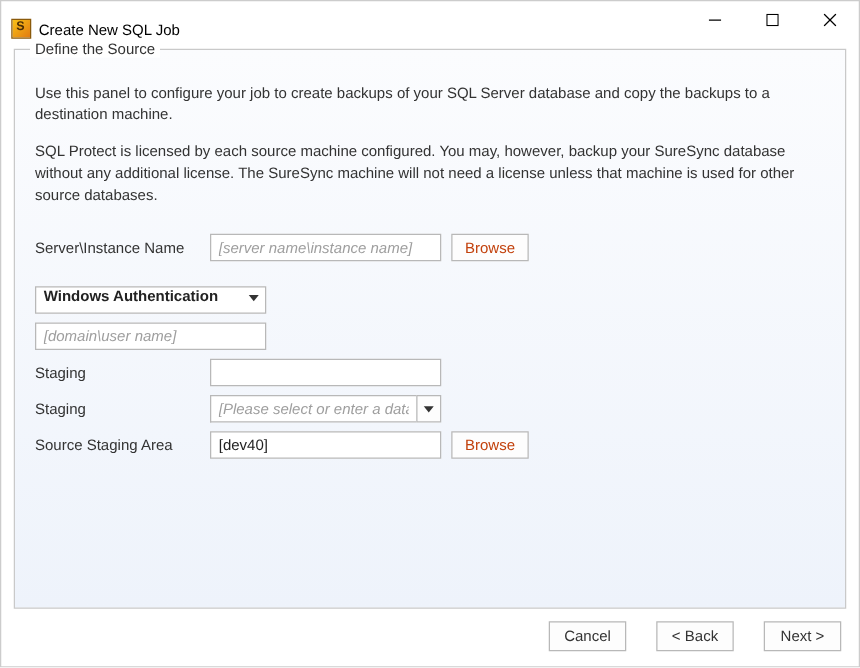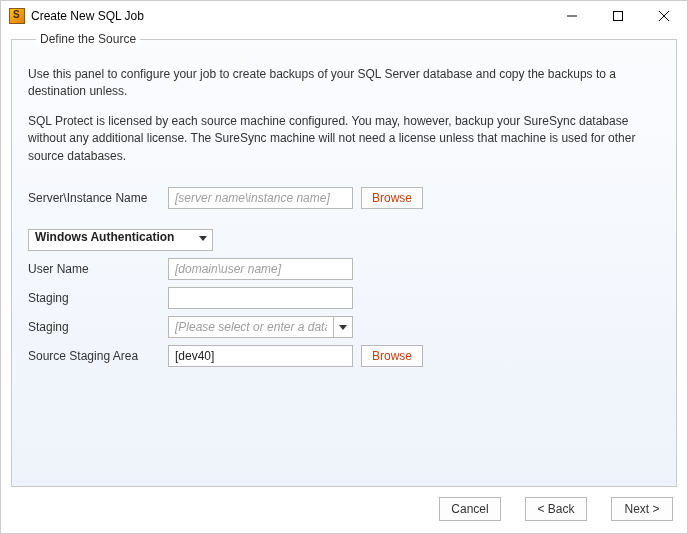--- a/index.html
+++ b/index.html
@@ -1,26 +1,26 @@
 <!DOCTYPE html>
 <html><head>
   <meta charset="utf-8">
   <style>
     * { box-sizing: border-box; font-family: 'Segoe UI', Tahoma, sans-serif; }
     body { margin: 0; width: 688px; height: 534px; overflow: hidden; background: #fff; }
     .window { width: 100%; height: 100%; display: flex; flex-direction: column; background: #fff; border: 1px solid #ccc; }
-    .titlebar { display: flex; align-items: center; height: 30px; padding: 0 0 0 8px; }
+    .titlebar { display: flex; align-items: flex-end; height: 30px; padding: 0 0 0 8px; }
     .app-icon { width: 16px; height: 16px; margin-right: 6px; background: linear-gradient(135deg,#f8c117,#e27b10); border: 1px solid #8a5a0b; position: relative; }
     .app-icon::after { content: "S"; position: absolute; font-size: 10px; font-weight: bold; color: #4a2e05; left: 3px; top: 0; }
     .title { font-size: 12px; color: #000; flex: 1; }
     .win-controls { display: flex; height: 100%; }
     .win-btn { width: 46px; height: 100%; display: flex; align-items: center; justify-content: center; cursor: default; }
     .content { flex: 1; padding: 8px 10px 10px 10px; display: flex; flex-direction: column; }
     .fieldset { position: relative; border: 1px solid #c9c9c9; flex: 1; padding: 16px 16px 16px 16px; background: linear-gradient(180deg,#fbfcfe 0%,#eef3fb 100%); }
-    .legend { position: absolute; top: -8px; left: 24px; background: #fff; padding: 0 4px; font-size: 12px; color: #333; }
+    .legend { position: absolute; top: -8px; left: 12px; background: #fff; padding: 0 4px; font-size: 12px; color: #333; }
     .desc { font-size: 12px; color: #333; line-height: 1.45; margin-top: 10px; }
     .desc + .desc { margin-top: 8px; }
     .form { margin-top: 22px; }
     .row { display: flex; align-items: center; margin-bottom: 7px; }
     .label { width: 140px; font-size: 12px; color: #333; padding-right: 8px; }
     .input { width: 185px; height: 22px; border: 1px solid #b8b8b8; background: #fff; font-size: 12px; padding: 0 6px; color: #222; }
     .input::placeholder { color: #9e9e9e; font-style: italic; }
     .select { width: 185px; height: 22px; border: 1px solid #b8b8b8; background: #fff; font-size: 12px; padding: 0 18px 0 6px; color: #222; position: relative; margin-top: 13px; }
     .select.bold { font-weight: 600; }
     .caret { position: absolute; right: 5px; top: 6px; width: 0; height: 0; border-left: 4px solid transparent; border-right: 4px solid transparent; border-top: 5px solid #333; }
@@ -54,40 +54,39 @@
             <line x1="0" y1="0" x2="10" y2="10" stroke="#000" stroke-width="1"></line>
             <line x1="10" y1="0" x2="0" y2="10" stroke="#000" stroke-width="1"></line>
           </svg>
       </div>
     </div>
   </div>
 
   <div class="content">
     <div class="fieldset">
       <div class="legend">Define the Source</div>
-      <p class="desc">Use this panel to configure your job to create backups of your SQL Server database and copy the backups to a destination unless.</p>
+      <p class="desc">Use this panel to configure your job to create backups of your SQL Server database and copy the backups to a destination machine.</p>
       <p class="desc">SQL Protect is licensed by each source machine configured. You may, however, backup your SureSync database without any additional license. The SureSync machine will not need a license unless that machine is used for other source databases.</p>
 
       <div class="form">
 
         <div class="row">
           <div class="label">Server\Instance Name</div>
           <input class="input" placeholder="[server name\instance name]" style="">
           <button class="browse">Browse</button>
         </div>
 
         <div class="row">
           <div class="select bold">
             <span>Windows Authentication</span>
             <span class="caret"></span>
           </div>
         </div>
 
         <div class="row">
-          <div class="label">User Name</div>
           <input class="input" placeholder="[domain\user name]" style="">
         </div>
 
         <div class="row">
           <div class="label">Staging</div>
           <input type="password" class="input" style="">
         </div>
 
         <div class="row">
           <div class="label">Staging</div>

